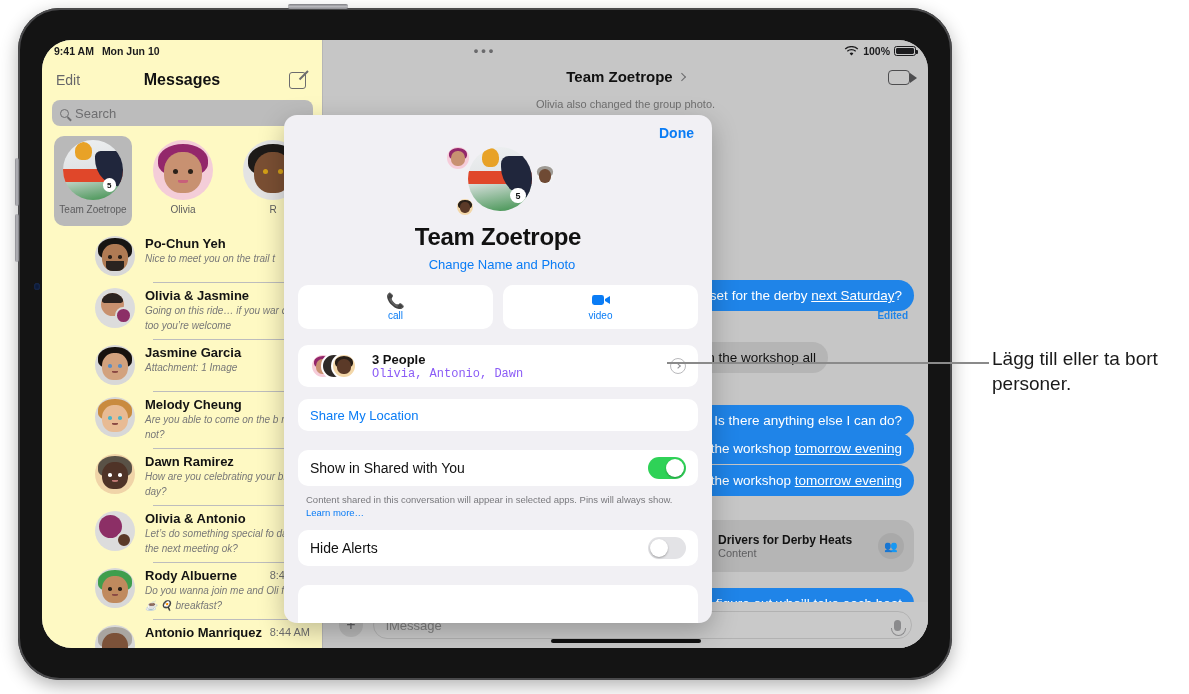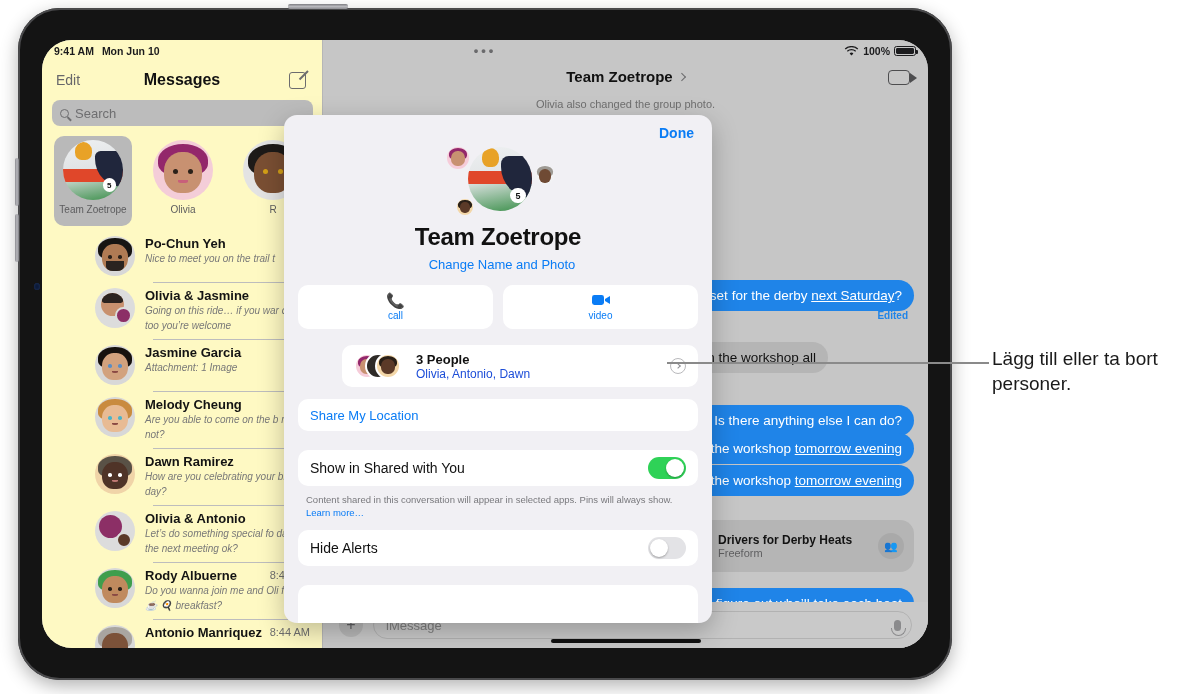--- a/index.html
+++ b/index.html
@@ -195,24 +195,24 @@
                        font-size: 13px; color: #0a7cf5; }
 
   #action-row { position: absolute; left: 14px; right: 14px; top: 170px; display: flex; gap: 10px; }
   .action-tile { flex: 1; height: 44px; background: #fff; border-radius: 10px;
                  display: flex; flex-direction: column; align-items: center; justify-content: center; gap: 2px; }
   .action-label { font-size: 10px; color: #0a7cf5; }
   .action-glyph { color: #0a7cf5; font-size: 15px; line-height: 15px; }
 
   #people-row { position: absolute; left: 14px; right: 14px; top: 230px; height: 42px;
                 background: #fff; border-radius: 10px; display: flex; align-items: center;
-                padding: 0 12px; gap: 10px; margin-left: 44px; }
+                padding: 0 12px; gap: 10px; }
   #people-avatars { position: relative; width: 40px; height: 28px; flex: 0 0 40px; }
   #people-count { font-size: 13px; font-weight: bold; color: #111; }
-  #people-names { font-size: 12px; color: #1d4ed8; }
+  #people-names { font-size: 12px; color: #8b5cf6; font-family: Liberation Mono, monospace; }
   #people-chevron { position: absolute; right: 12px; width: 16px; height: 16px; border-radius: 50%;
                     border: 1px solid #b9b9bc; display:flex; align-items:center; justify-content:center; }
   .chev-tiny { width: 4px; height: 4px; border-right: 1.2px solid #8e8e93; border-top: 1.2px solid #8e8e93;
                transform: rotate(45deg); margin-left:-1px; }
 
   #share-location-row { position: absolute; left: 14px; right: 14px; top: 284px; height: 32px;
                         background: #fff; border-radius: 10px; display: flex; align-items: center; padding: 0 12px;
                         font-size: 13px; color: #0a7cf5; }
 
   #shared-with-you-row { position: absolute; left: 14px; right: 14px; top: 335px; height: 36px;
@@ -484,21 +484,21 @@
       </div>
 
       <div class="link-preview" style="top:480px;">
         <div class="link-thumb">
           <div style="position:absolute;left:2px;top:2px;width:18px;height:6px;background:#e05a3a;border-radius:1px"></div>
           <div style="position:absolute;left:3px;bottom:4px;width:14px;height:8px;background:#2f7fbf;border-radius:2px"></div>
           <div style="position:absolute;right:3px;bottom:3px;width:12px;height:10px;background:#e0b23a;border-radius:2px"></div>
         </div>
         <div style="flex:1;min-width:0">
           <div class="link-title">Drivers for Derby Heats</div>
-          <div class="link-sub">Freeform</div>
+          <div class="link-sub">Content</div>
         </div>
         <div class="link-people-icon">👥</div>
       </div>
 
       <div class="bubble out" style="top:548px;">
         <span>et's figure out who’ll take each heat</span>
       </div>
 
       <div id="yellow-sticker"></div>
 

